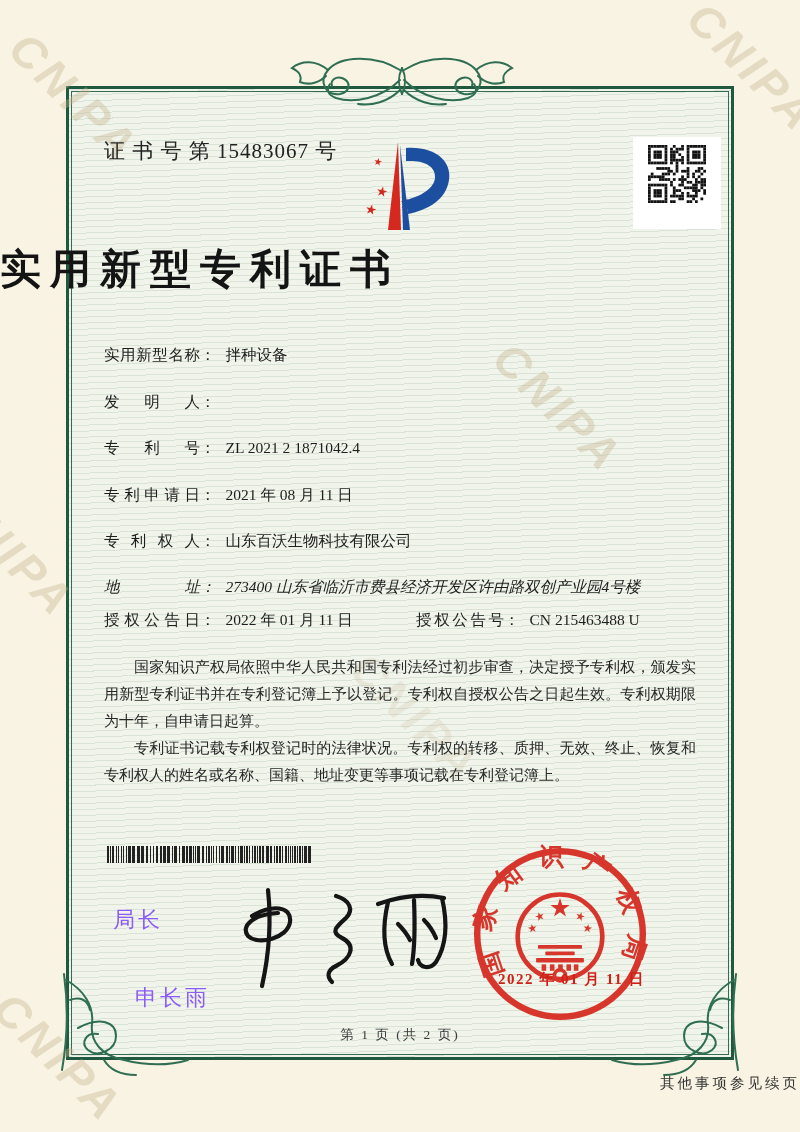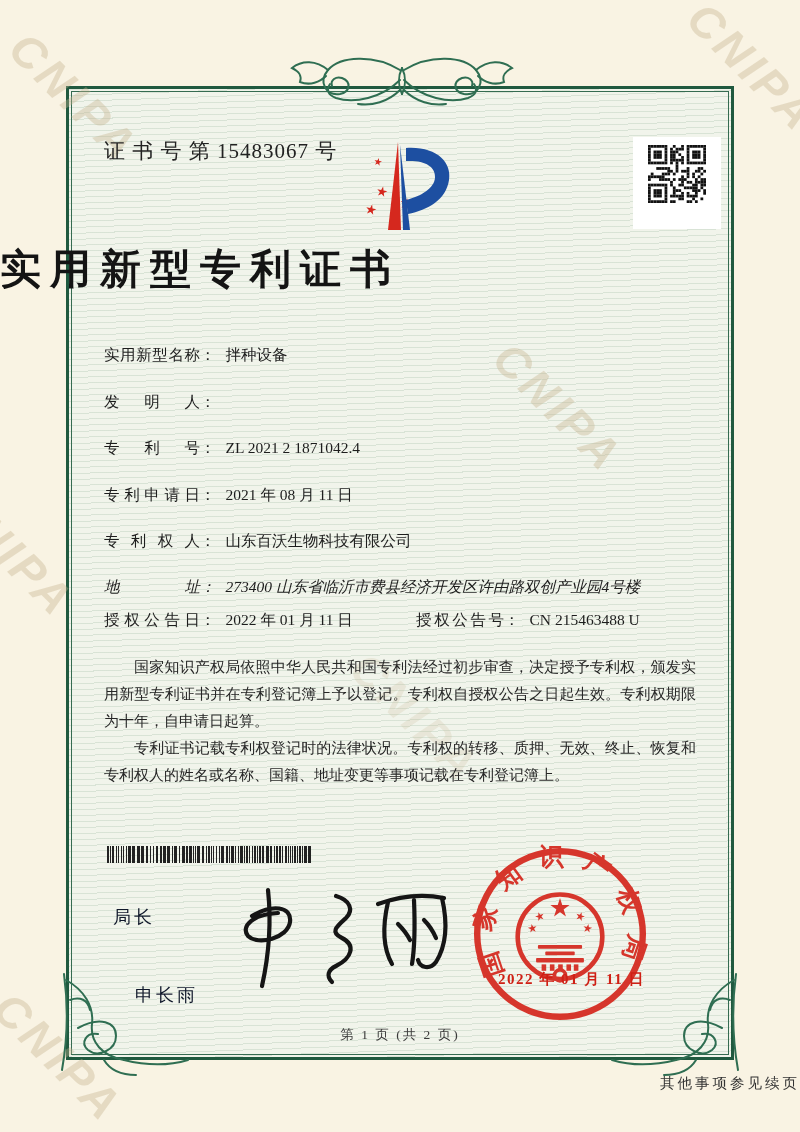--- a/index.html
+++ b/index.html
@@ -45,21 +45,21 @@
   .grant-no .flabel{width:88px;}
 
   .paras{left:104px;top:654px;width:592px;font-size:15px;line-height:27px;
          color:#262626;text-align:justify;}
   .paras p{margin:0;text-indent:2em;}
 
   .barcode{left:107px;top:846px;width:207px;height:17px;}
   .barcode rect{fill:#222;}
 
   .sig-label{left:113px;font-family:"Liberation Sans","DejaVu Sans",sans-serif;
-             font-size:18px;letter-spacing:3px;color:#0f172a;}
+             font-size:22px;letter-spacing:3px;color:#8b5cf6;}
   .sig-svg path{fill:none;stroke:#151515;stroke-width:4.2;stroke-linecap:round;stroke-linejoin:round;}
 
   .seal-svg{left:468px;top:842px;width:184px;height:184px;z-index:3;}
   .seal-date{left:498px;top:970px;width:170px;font-size:15px;font-weight:bold;
              color:#cf2015;letter-spacing:1.5px;z-index:5;}
 
   .page-no{left:0;top:1026px;width:800px;text-align:center;font-size:13.5px;
            color:#3a3a3a;letter-spacing:2px;}
   .note{left:0;top:1074px;width:800px;text-align:right;font-size:14.5px;
         color:#333;letter-spacing:3px;}

